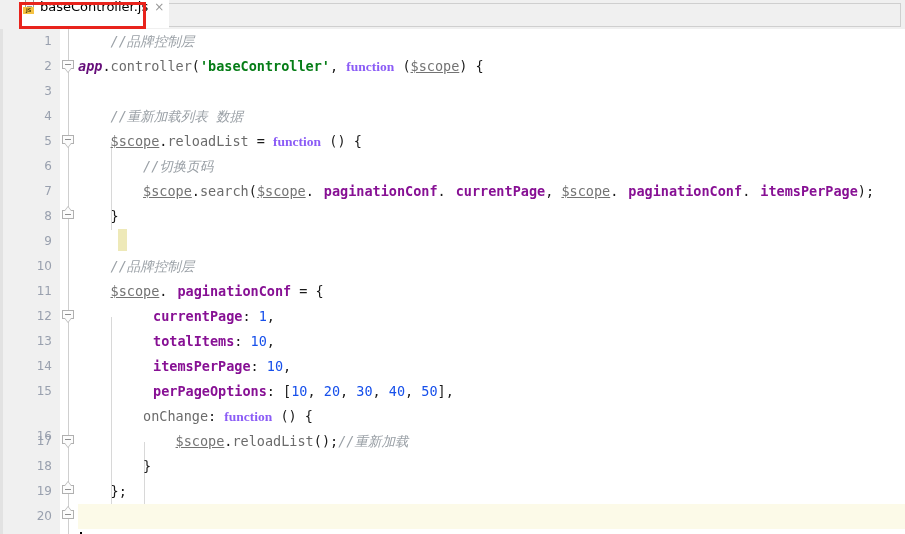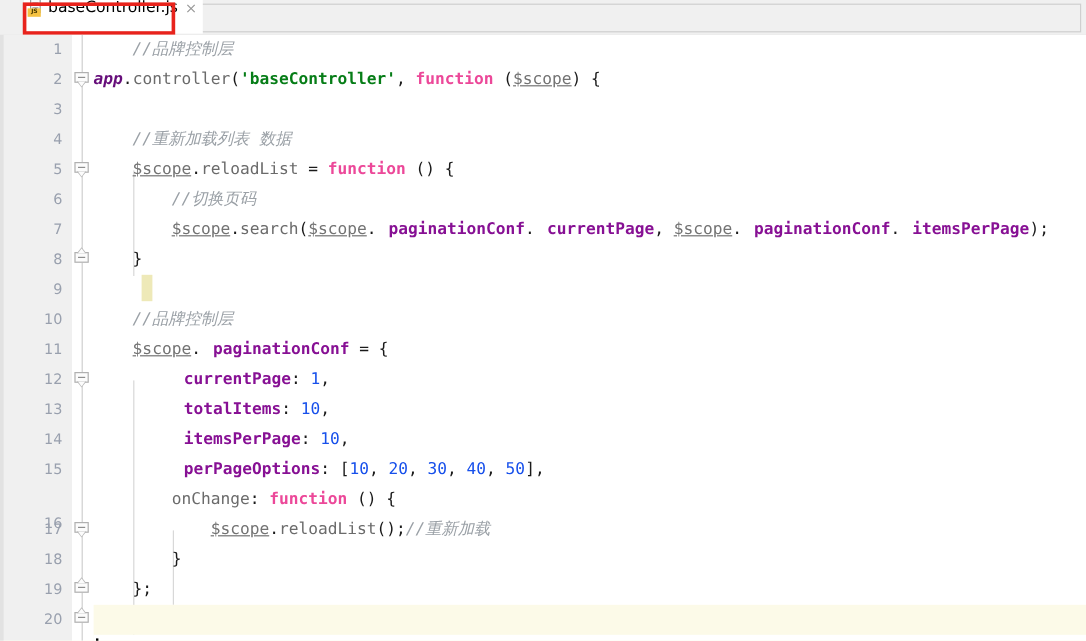--- a/index.html
+++ b/index.html
@@ -275,21 +275,21 @@
     line-height: 25px;
     font-family: "DejaVu Sans", "Liberation Sans", sans-serif;
     font-size: 13px;
     color: #f3eedb;
     white-space: nowrap;
     letter-spacing: 0.2px;
   }
 
   
   .t-cmt    { color: #9aa0a6; font-style: italic; }
-  .t-kw     { color: #ec4899; font-weight: bold; }
+  .t-kw     { color: #8b5cf6; font-weight: bold; font-family: Liberation Serif, serif; }
   .t-str    { color: #067d17; font-weight: bold; }
   .t-num    { color: #1750eb; }
   .t-prop   { color: #871094; font-weight: bold; padding-left: 10px; }
   .t-glob   { color: #660e7a; font-weight: bold; font-style: italic; }
   .t-scope  { color: #737373; text-decoration: underline; }
   .t-id     { color: #6b6b6b; }
   .t-plain  { color: #1a1a1a; }
   .t-brace  { color: #1a1a1a; }
 </style>
 </head>

